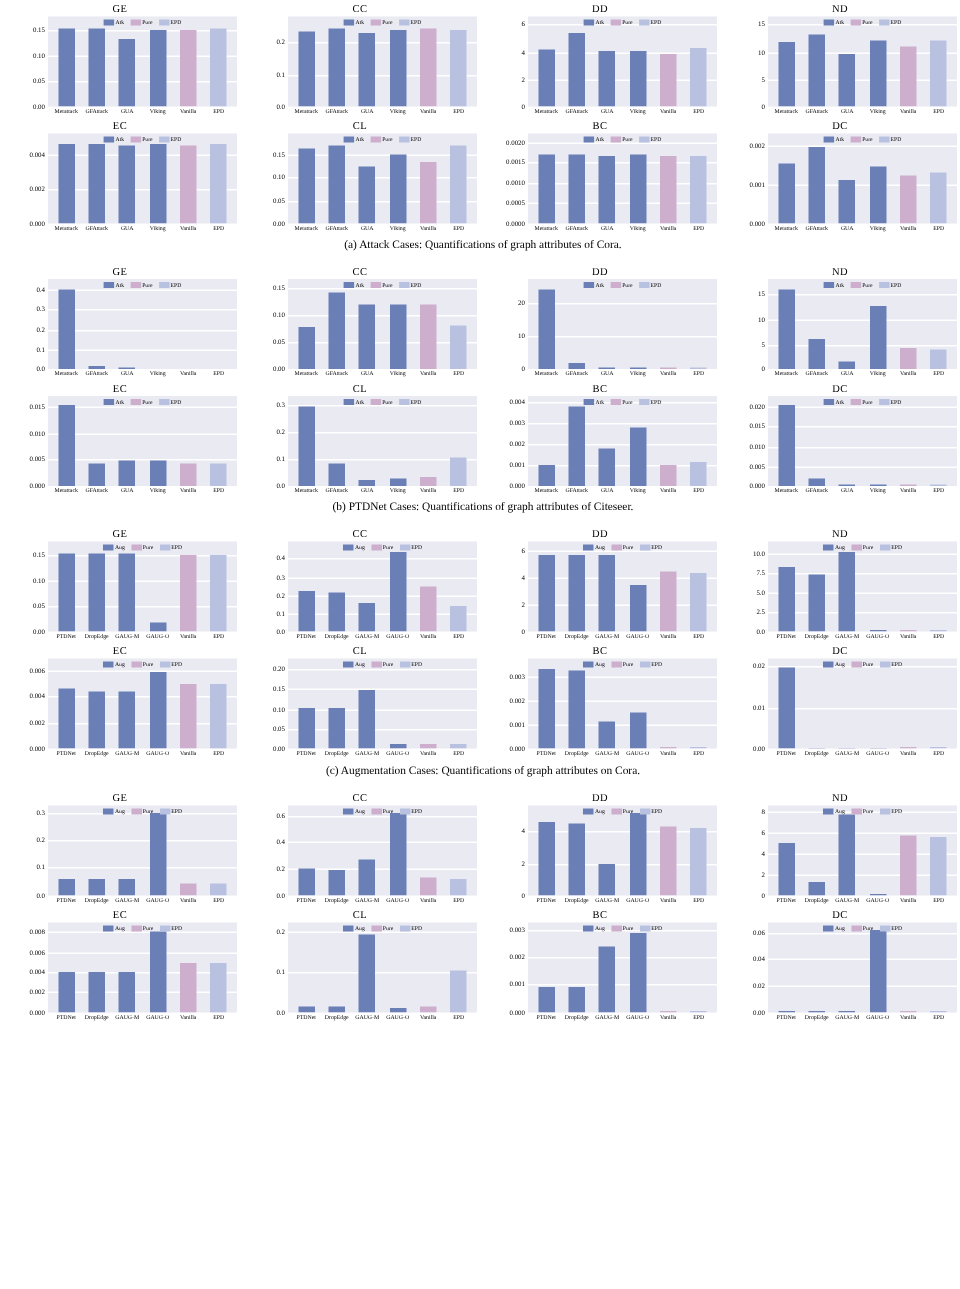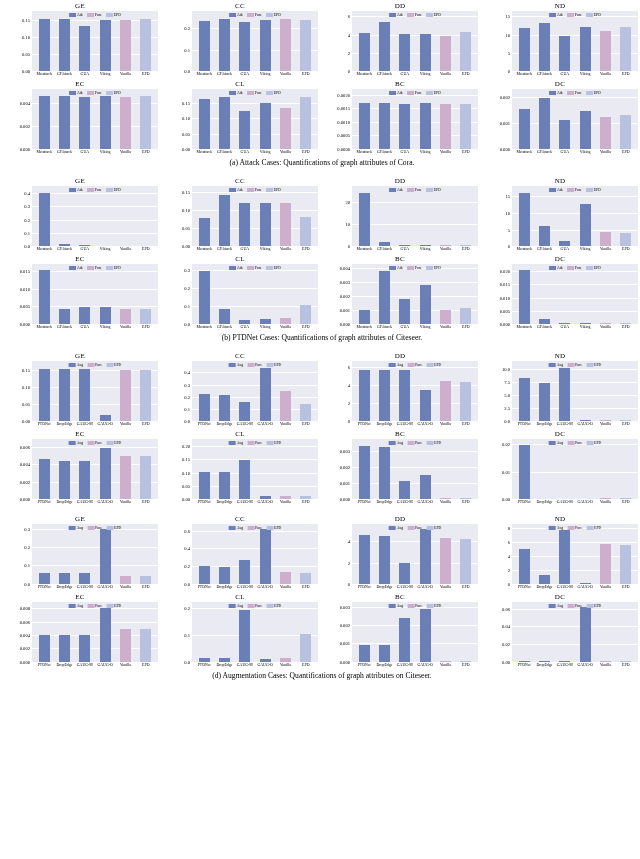--- a/index.html
+++ b/index.html
@@ -1144,20 +1144,21 @@
           <div class="xaxis">
             <div class="xlab">PTDNet</div>
             <div class="xlab">DropEdge</div>
             <div class="xlab">GAUG-M</div>
             <div class="xlab">GAUG-O</div>
             <div class="xlab">Vanilla</div>
             <div class="xlab">EPD</div>
           </div>
         </div>
       </div>
+      <div class="caption">(c) Augmentation Cases: Quantifications of graph attributes on Cora.</div>
     </div>
     <div class="group">
       <div class="grid">
         <div class="panel">
           <div class="ptitle">GE</div>
           <div class="plotwrap">
             <div class="yaxis" style="height: 60px;">
               <div class="ytick" style="top: 60px;">0.0</div>
               <div class="ytick" style="top: 41.8182px;">0.1</div>
               <div class="ytick" style="top: 23.6364px;">0.2</div>
@@ -1516,15 +1517,14 @@
           <div class="xaxis">
             <div class="xlab">PTDNet</div>
             <div class="xlab">DropEdge</div>
             <div class="xlab">GAUG-M</div>
             <div class="xlab">GAUG-O</div>
             <div class="xlab">Vanilla</div>
             <div class="xlab">EPD</div>
           </div>
         </div>
       </div>
-      <div class="caption">(d) Augmentation Cases: Quantifications of graph attributes on Citeseer.</div>
     </div>
   </div>
 
 </body></html>

